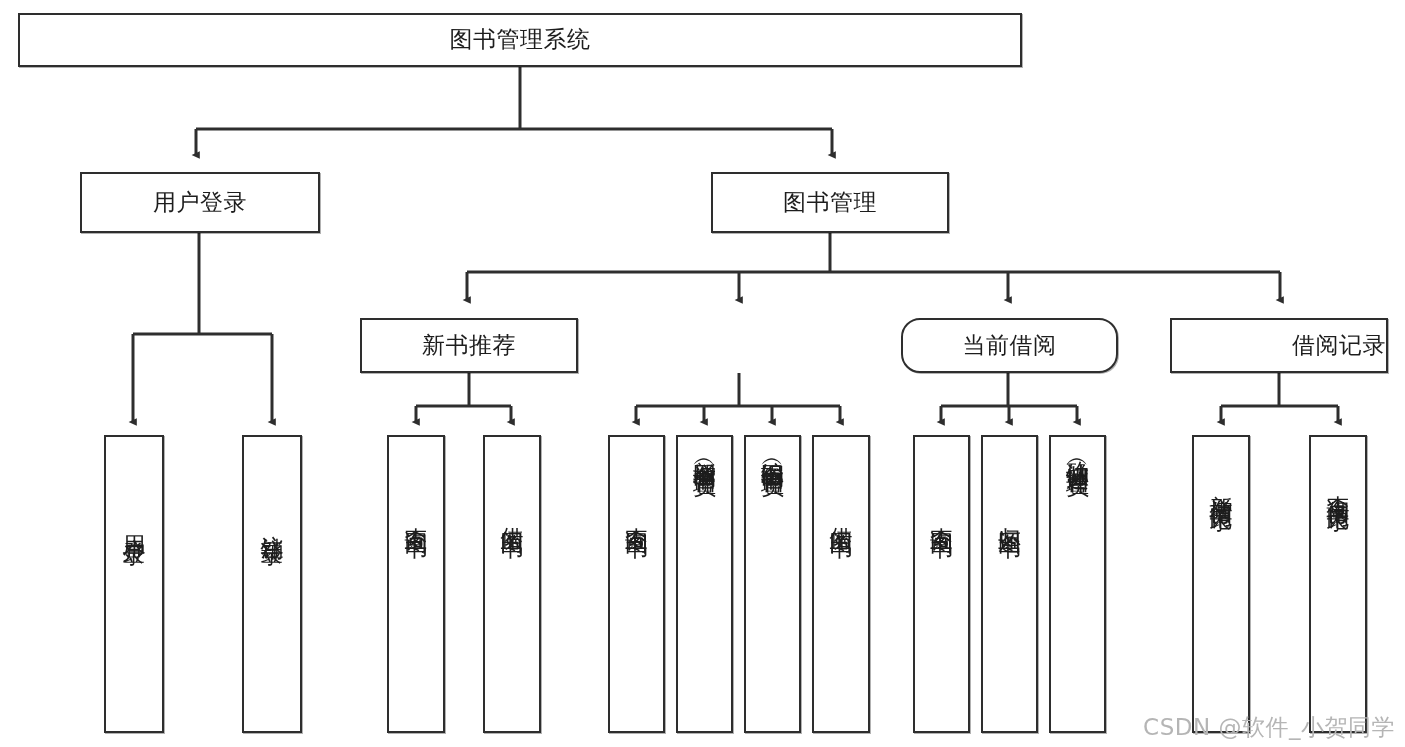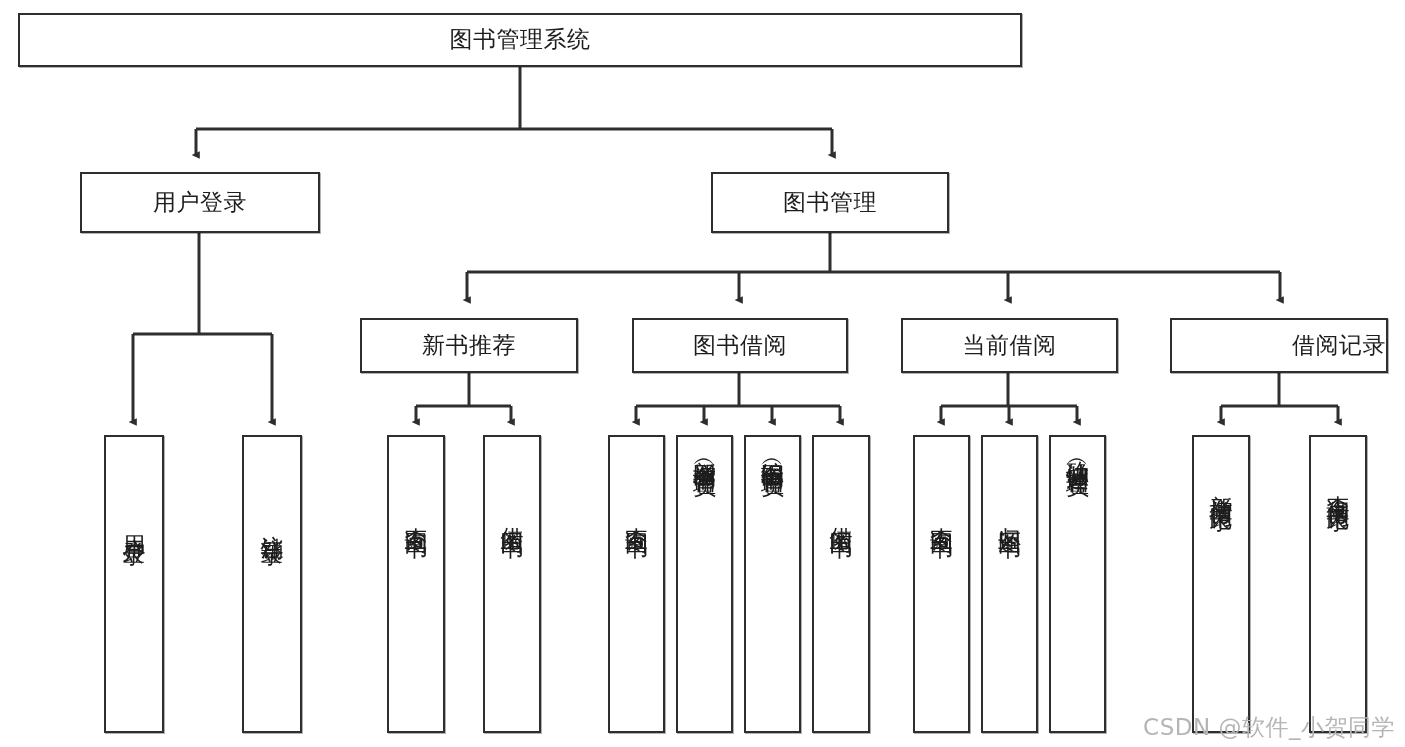--- a/index.html
+++ b/index.html
@@ -141,24 +141,21 @@
   <div class="node h" style="left:80px; top:172px; width:240px; height:61px;">
     <span class="node-label">用户登录</span>
   </div>
   <div class="node h" style="left:711px; top:172px; width:238px; height:61px;">
     <span class="node-label">图书管理</span>
   </div>
 
   <div class="node h" style="left:360px; top:318px; width:218px; height:55px;">
     <span class="node-label">新书推荐</span>
   </div>
-  <div class="node h" style="left:632px; top:318px; width:216px; height:55px;">
-    <span class="node-label">图书借阅</span>
-  </div>
-  <div class="node h" style="left:901px; top:318px; width:217px; height:55px;">
+  <div class="node h" style="left:901px; top:318px; width:217px; height:55px;border-radius:19px;">
     <span class="node-label">当前借阅</span>
   </div>
   <div class="node h" style="left:1170px; top:318px; width:218px; height:55px;justify-content:flex-end;">
     <span class="node-label">借阅记录</span>
   </div>
 
   <div class="node v" style="left:104px; top:435px; width:60px; height:298px; padding-top:80px;">
     <span class="node-label">用户登录</span>
   </div>
   <div class="node v" style="left:242px; top:435px; width:60px; height:298px; padding-top:80px;">

